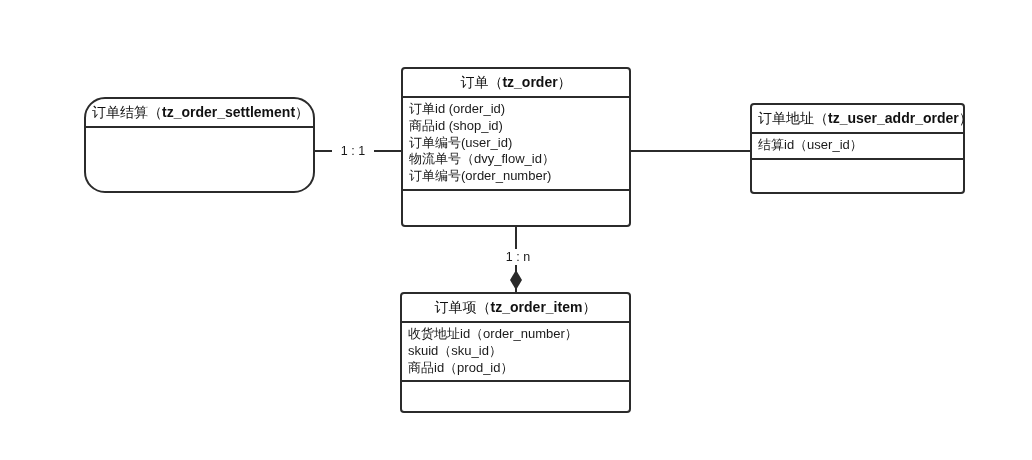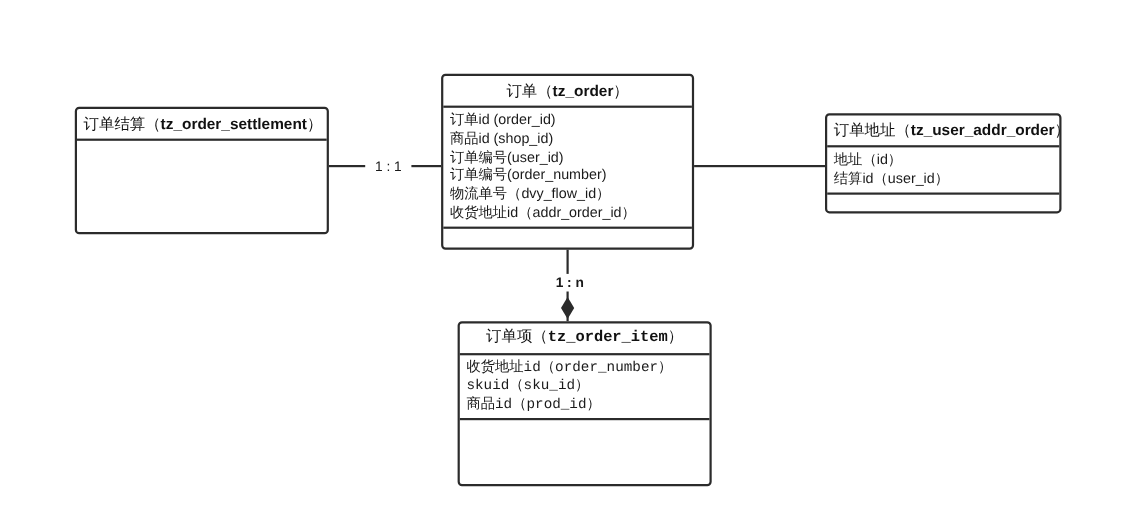--- a/index.html
+++ b/index.html
@@ -112,57 +112,55 @@
 <body>
 
 <div id="canvas">
 
   <div class="conn-h" style="left:299px; top:150px; width:102px;"></div>
   <div class="conn-label" style="left:332px; top:143px; width:36px;">1 : 1</div>
 
   <div class="conn-h" style="left:631px; top:150px; width:119px;"></div>
 
   <div class="conn-v" style="left:515px; top:227px; height:65px;"></div>
-  <div class="conn-label" style="left:496px; top:249px; width:38px;font-weight:bold;">1 : n</div>
+  <div class="conn-label" style="left:496px; top:249px; width:38px;">1 : n</div>
   <div class="diamond" style="left:510px; top:270px;"></div>
 
-  <div class="entity" style="left:68px; top:97px; width:231px; height:116px;">
+  <div class="entity" style="left:84px; top:97px; width:231px; height:96px;border-radius:21px;">
     <div class="entity-header">
       <span>订单结算（</span><span class="tbl">tz_order_settlement</span><span>）</span>
     </div>
     <div class="entity-footer"></div>
   </div>
 
   <div class="entity" style="left:401px; top:67px; width:230px; height:160px;">
     <div class="entity-header">
       <span>订单（</span><span class="tbl">tz_order</span><span>）</span>
     </div>
     <div class="entity-attrs">
       <div class="attr">订单id (order_id)</div>
       <div class="attr">商品id (shop_id)</div>
       <div class="attr">订单编号(user_id)</div>
+      <div class="attr">物流单号（dvy_flow_id）</div>
       <div class="attr">订单编号(order_number)</div>
-      <div class="attr">物流单号（dvy_flow_id）</div>
-      <div class="attr">收货地址id（addr_order_id）</div>
     </div>
     <div class="entity-footer"></div>
   </div>
 
   <div class="entity" style="left:750px; top:103px; width:215px; height:91px;">
     <div class="entity-header">
       <span>订单地址（</span><span class="tbl">tz_user_addr_order</span><span>）</span>
     </div>
     <div class="entity-attrs">
-      <div class="attr">地址（id）</div>
       <div class="attr">结算id（user_id）</div>
     </div>
     <div class="entity-footer"></div>
   </div>
 
-  <div class="entity" style="left:416px; top:292px; width:231px; height:150px;font-family:Liberation Mono, monospace;">
+  <div class="entity" style="left:400px; top:292px; width:231px; height:121px;">
     <div class="entity-header">
       <span>订单项（</span><span class="tbl">tz_order_item</span><span>）</span>
     </div>
     <div class="entity-attrs">
       <div class="attr">收货地址id（order_number）</div>
       <div class="attr">skuid（sku_id）</div>
       <div class="attr">商品id（prod_id）</div>
     </div>
     <div class="entity-footer"></div>
   </div>

